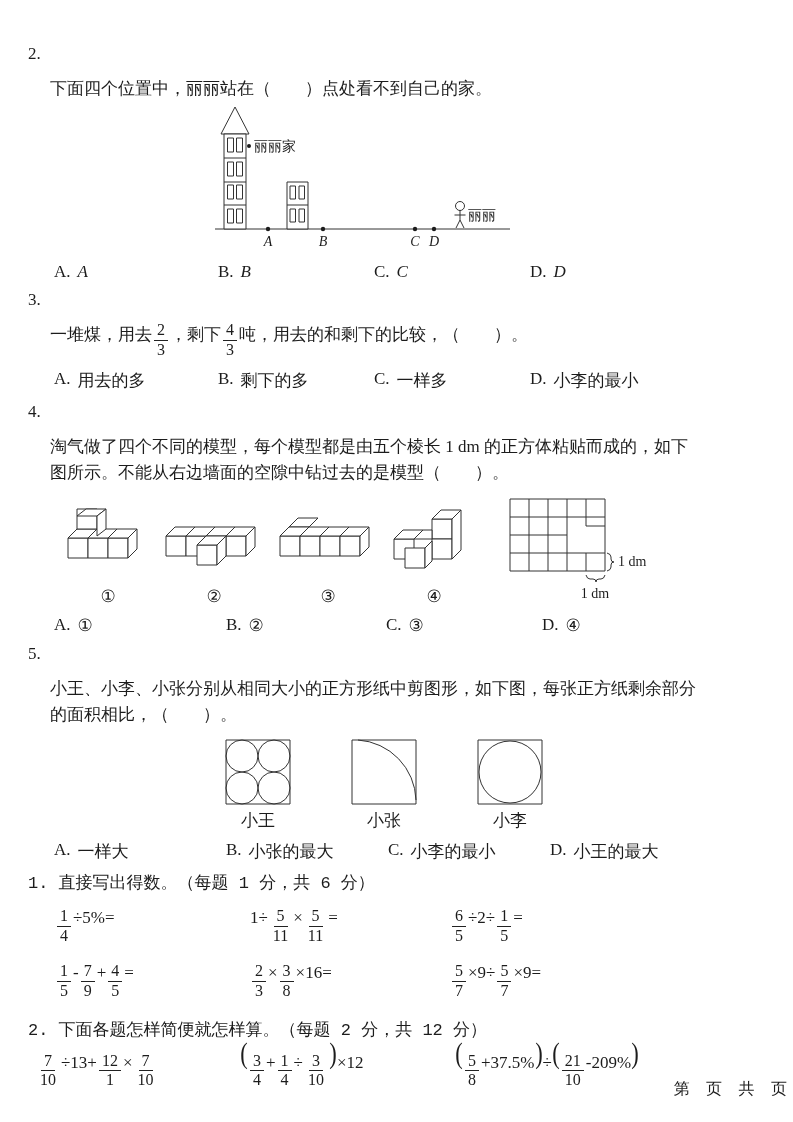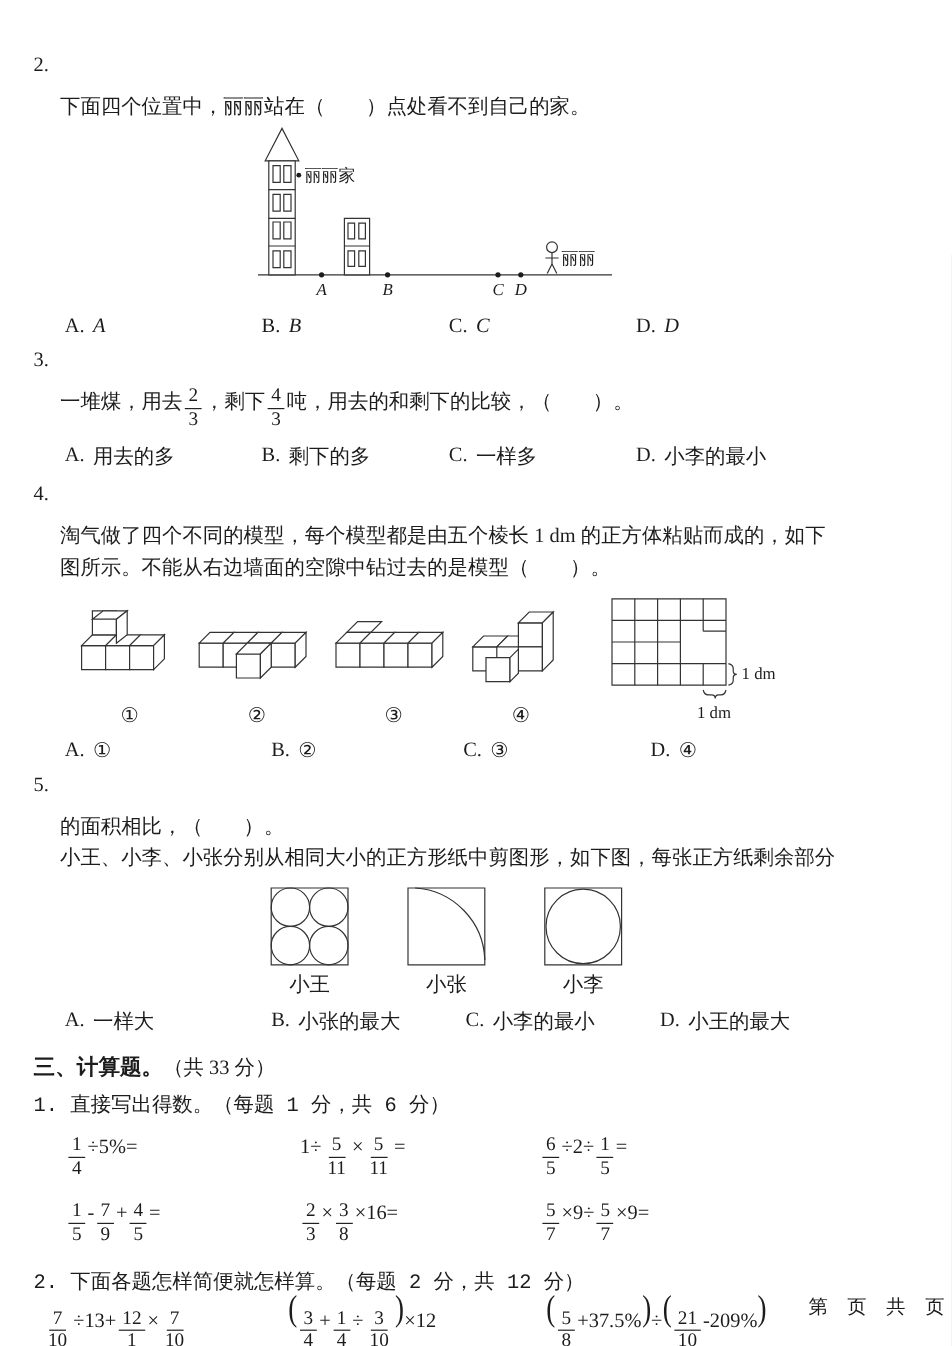--- a/index.html
+++ b/index.html
@@ -26,21 +26,21 @@
   .calc-row2{display:grid;grid-template-columns:205px 215px auto;padding-left:7px;
              margin:12px 0 10px 0;align-items:center;}
   .sec-title{font-weight:bold;font-size:18px;margin-top:14px;
              font-family:"Liberation Sans","DejaVu Sans",sans-serif;}
   .sec-title .score{font-weight:normal;font-family:"Liberation Serif",serif;font-size:17px;}
   .sub-title{margin-top:8px;font-family:Liberation Mono, monospace;}
   .diagram{display:block;}
   .models-row{display:flex;align-items:flex-end;gap:14px;margin:10px 0 2px 38px;}
   .model{display:flex;flex-direction:column;align-items:center;}
   .model .tag{margin-top:2px;font-size:17px;}
-  .squares-row{display:flex;gap:46px;margin:10px 0 2px 196px;}
+  .squares-row{display:flex;gap:58px;margin:10px 0 2px 196px;}
   .square-fig{display:flex;flex-direction:column;align-items:center;gap:3px;}
   .footer{position:absolute;left:0;right:0;bottom:22px;text-align:right;font-size:16px;
           letter-spacing:6px;font-family:"Liberation Sans","DejaVu Sans",sans-serif;}
   svg{display:block;}
   svg line,svg rect,svg polygon,svg path,svg circle{vector-effect:non-scaling-stroke;}
   .sk{stroke:#333;stroke-width:1;fill:none;}
   .skf{stroke:#333;stroke-width:1;fill:#fff;}
   .lbl{font-family:"Liberation Serif",serif;font-size:14px;fill:#1c1c1c;}
 </style>
 </head>
@@ -274,22 +274,22 @@
         </span>
       <span class="opt">
           <span class="k">D.</span>
           <span>④</span>
         </span>
     </div>
 
     <div class="qline" style="margin-top:8px">
       <span class="qnum">5.</span>
       <div class="qbody">
+        <div>小王、小李、小张分别从相同大小的正方形纸中剪图形，如下图，每张正方纸剩余部分</div>
         <div>的面积相比，（　　）。</div>
-        <div>小王、小李、小张分别从相同大小的正方形纸中剪图形，如下图，每张正方纸剩余部分</div>
       </div>
     </div>
 
     <div class="squares-row">
       <div class="square-fig">
         <svg width="68" height="68" viewBox="0 0 68 68">
           <rect class="sk" x="2" y="2" width="64" height="64"></rect>
           <circle class="sk" cx="18" cy="18" r="16"></circle>
             <circle class="sk" cx="50" cy="18" r="16"></circle>
           <circle class="sk" cx="18" cy="50" r="16"></circle>
@@ -325,23 +325,20 @@
       <span class="opt" style="width:162px">
           <span class="k">C.</span>
           <span>小李的最小</span>
         </span>
       <span class="opt">
           <span class="k">D.</span>
           <span>小王的最大</span>
         </span>
     </div>
 
-    <div class="sec-title">
-      <span>三、计算题。</span><span class="score">（共 33 分）</span>
-    </div>
 
     <div class="sub-title">
       <span>1.</span> <span>直接写出得数。（每题 1 分，共 6 分）</span>
     </div>
 
     <div class="calc-row">
       <span class="expr">
           <span class="frac">
             <span class="fn">1</span>
             <span class="fd">4</span>

